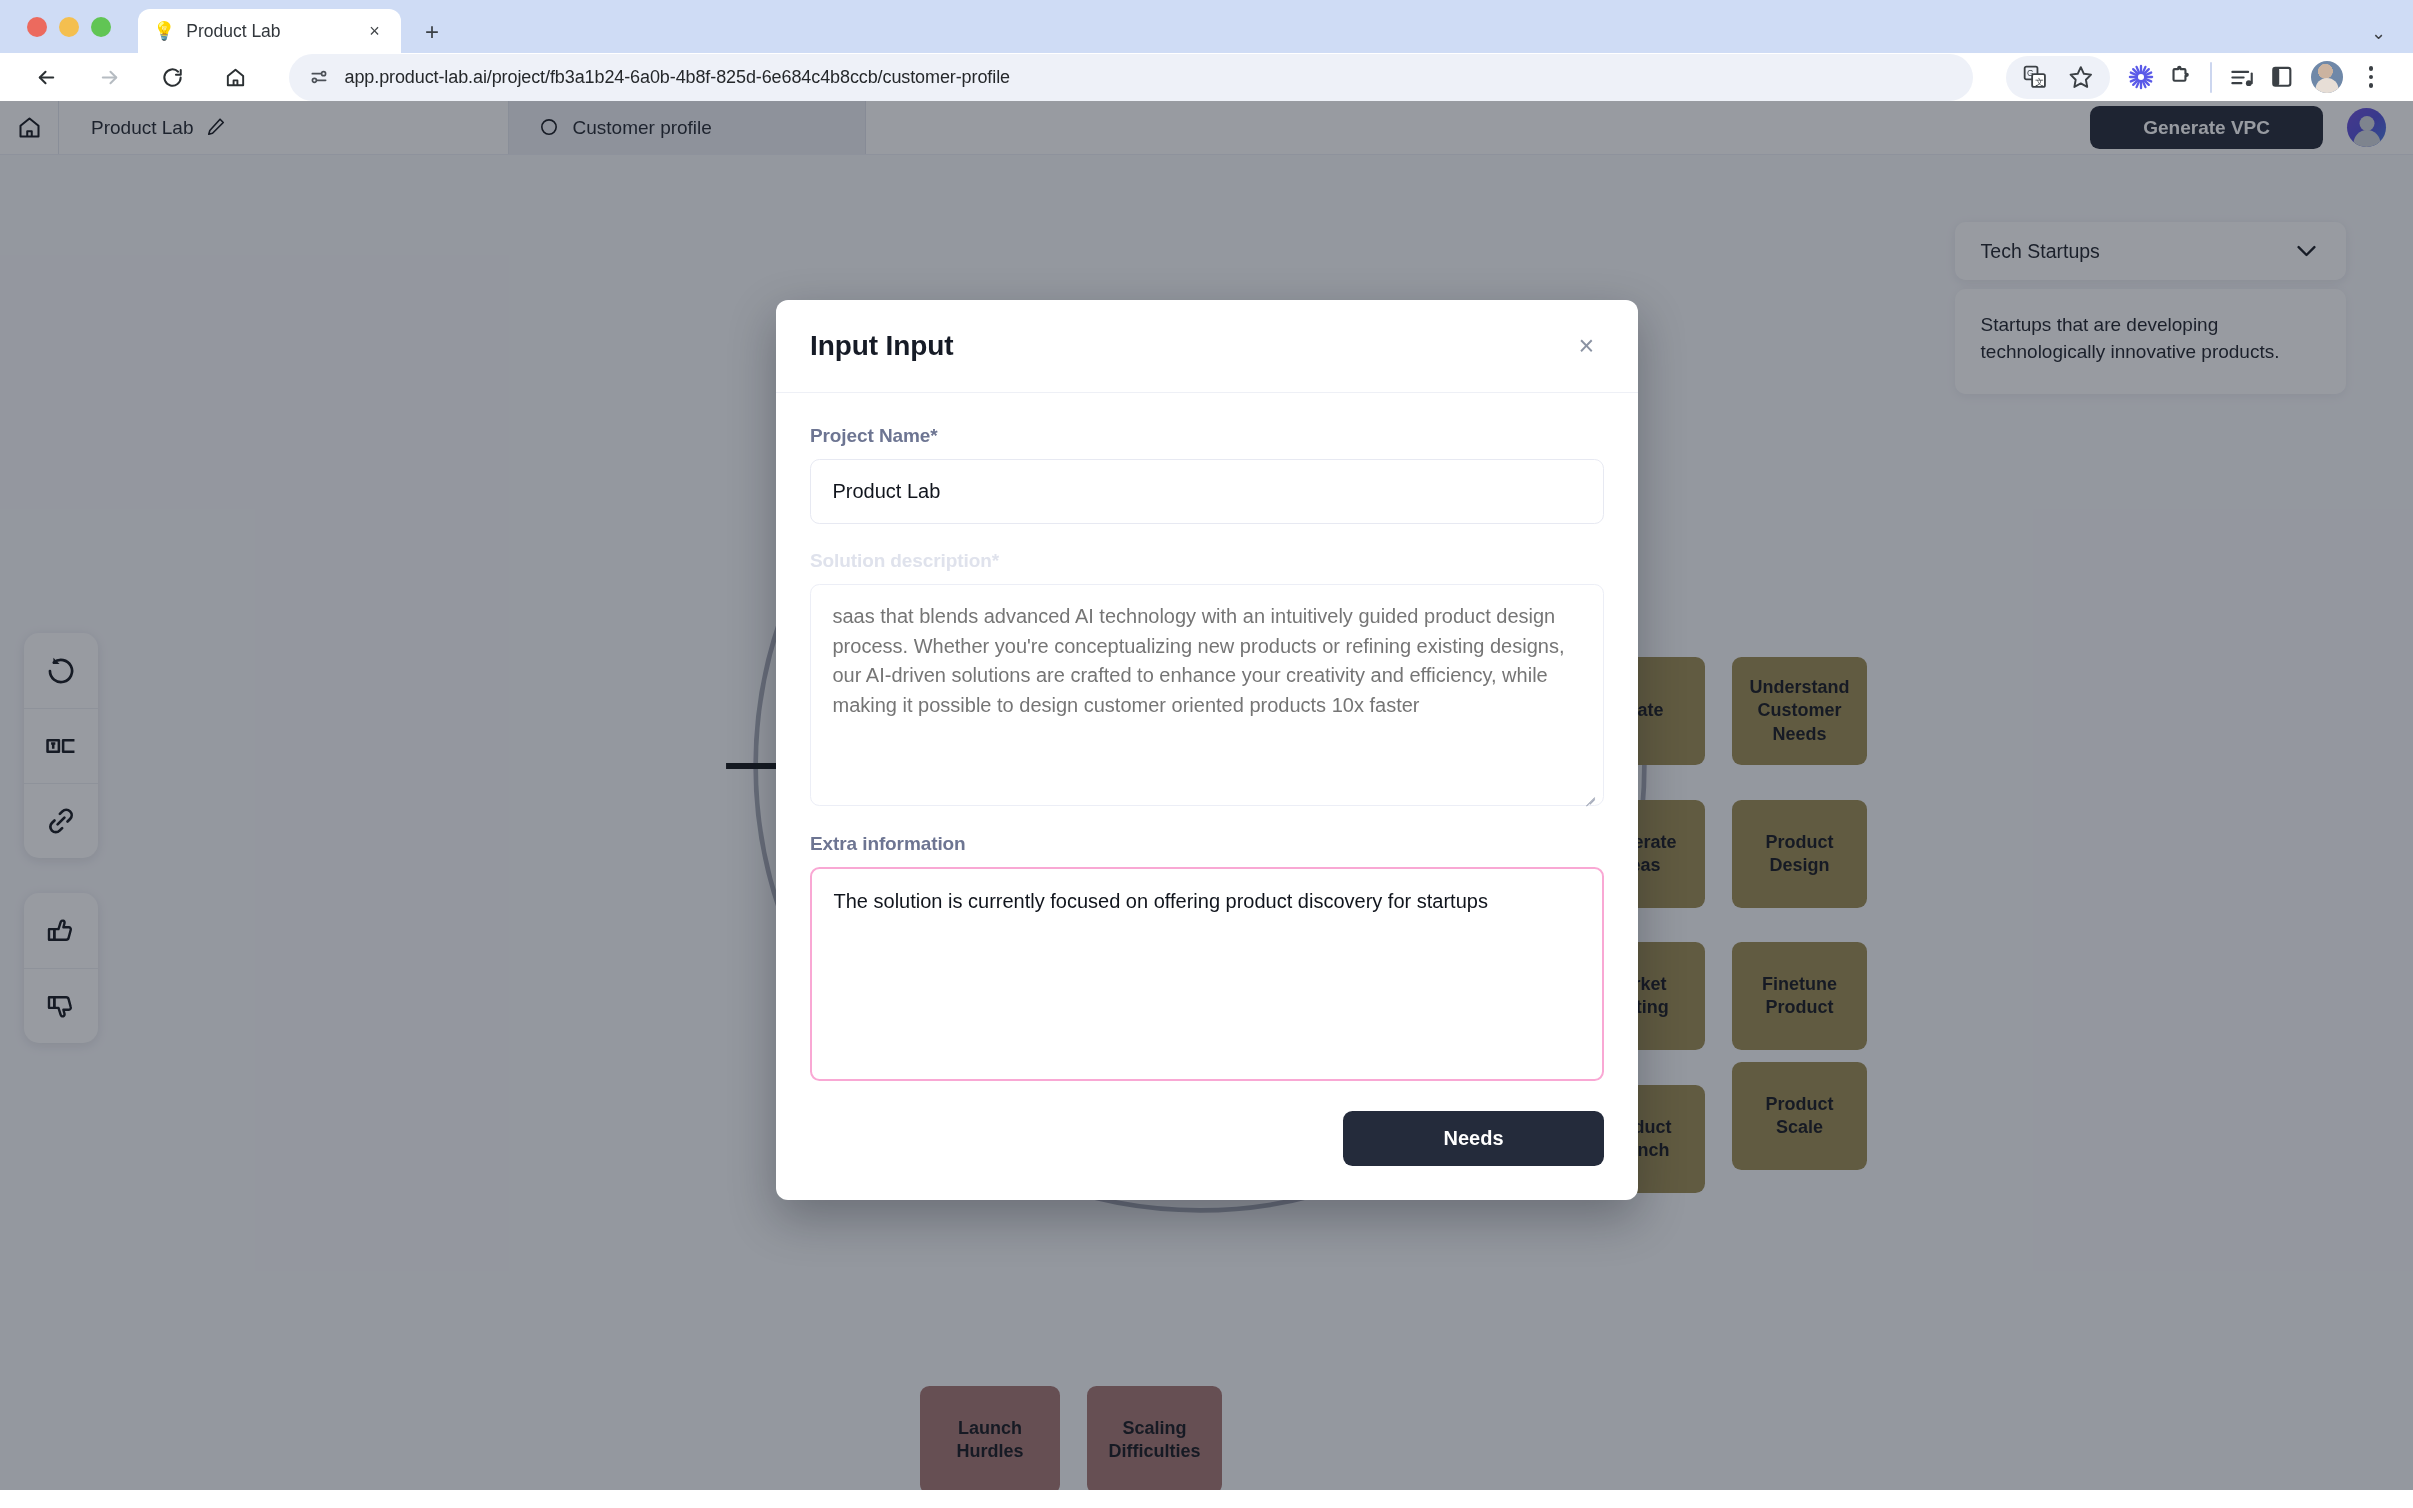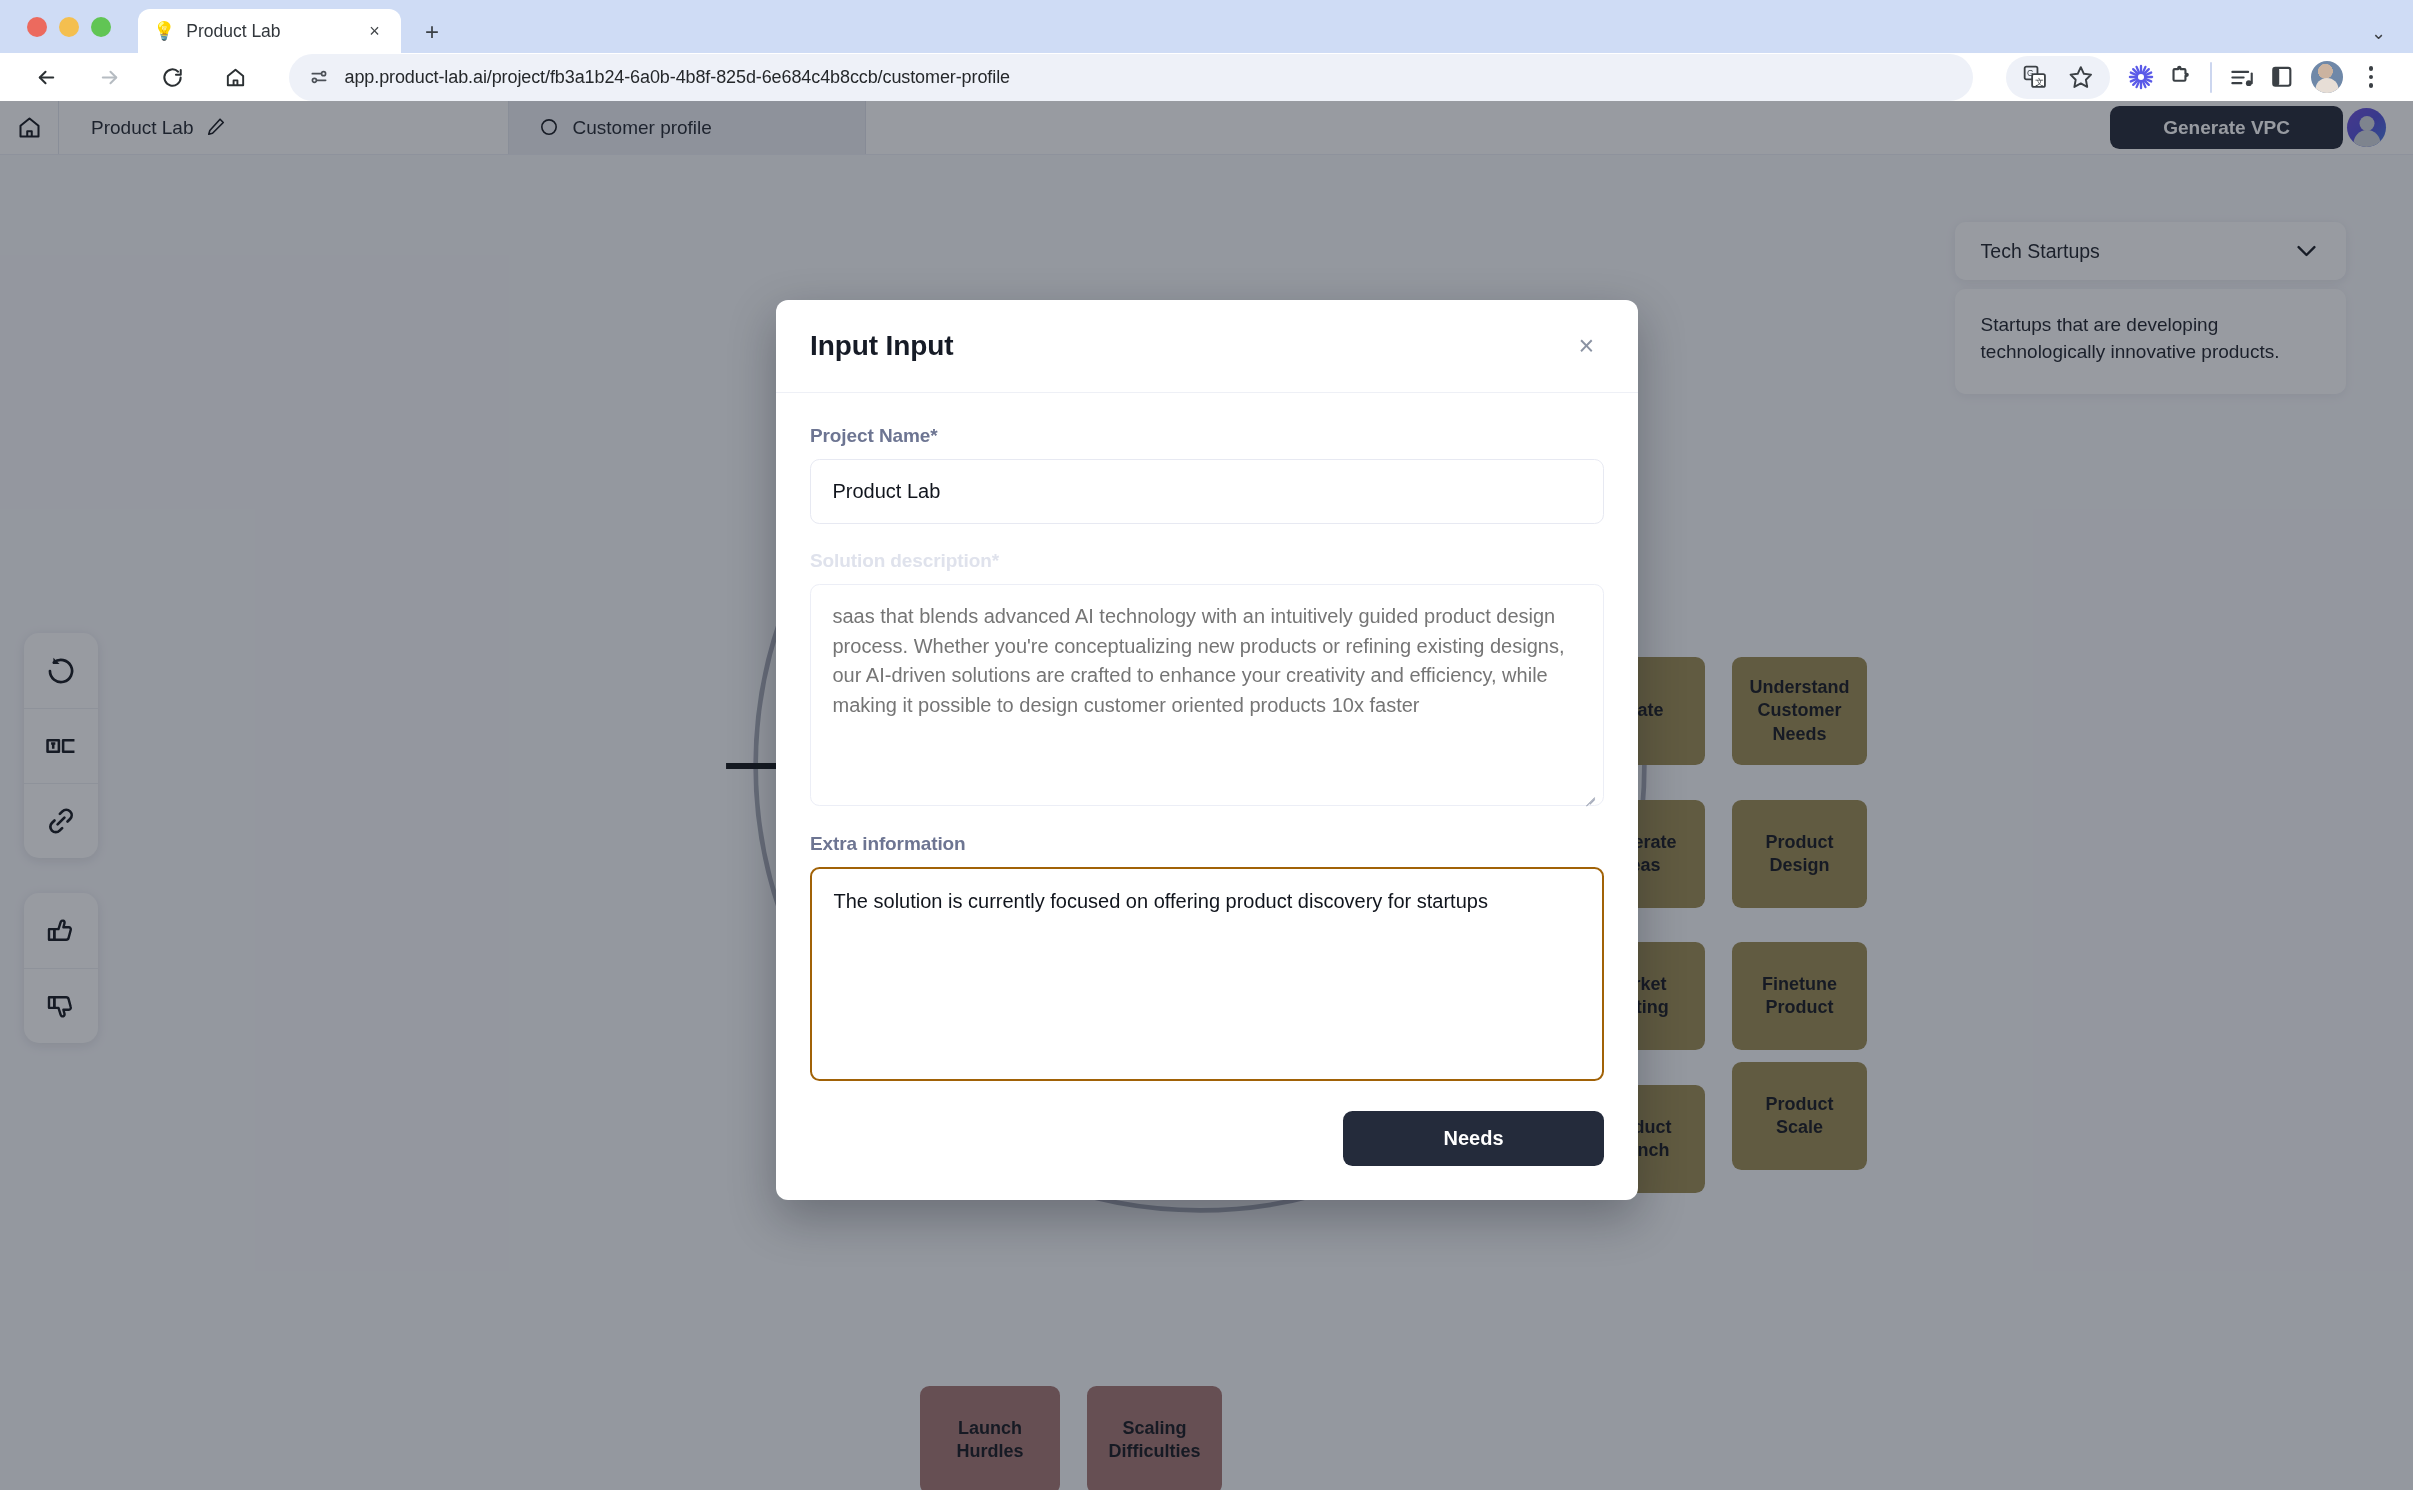--- a/index.html
+++ b/index.html
@@ -157,21 +157,21 @@
   .hdr-tab {
     width: 357px;
     display: flex; align-items: center;
     padding-left: 30px; gap: 13.5px;
     background: #eceef4;
     border-right: 0.7px solid #dfe2ea;
   }
   .hdr-tab-label { font-size: 19px; color: #1d222b; font-weight: 500; }
   .hdr-spacer { flex: 1; }
   .hdr-right {
-    display: flex; align-items: center; gap: 4px;
+    display: flex; align-items: center; gap: 24px;
     padding-right: 27px;
   }
   .gen-btn {
     background: #1e2433; color: #ffffff;
     font-size: 19px; font-weight: 600;
     border: none; border-radius: 9.4px;
     padding: 0 53px; height: 43px;
     display: flex; align-items: center; justify-content: center;
   }
   .hdr-avatar {
@@ -308,21 +308,21 @@
     background: #ffffff;
     font-family: "Liberation Sans", sans-serif;
     font-size: 20px; line-height: 1.48;
     padding: 17.5px 21.5px;
     resize: none;
     color: #11151d;
   }
   .text-area#solution { height: 222px; color: #dfe2ec; }
   .text-area#extra {
     height: 214px;
-    border: 2px solid #a16207;
+    border: 2px solid #f9a8d4;
   }
   .ta-faux {
     position: relative;
   }
   .ta-resize {
     position: absolute; right: 9.4px; bottom: 6.7px;
     width: 15px; height: 15px;
     pointer-events: none;
   }
   .ta-resize i {

